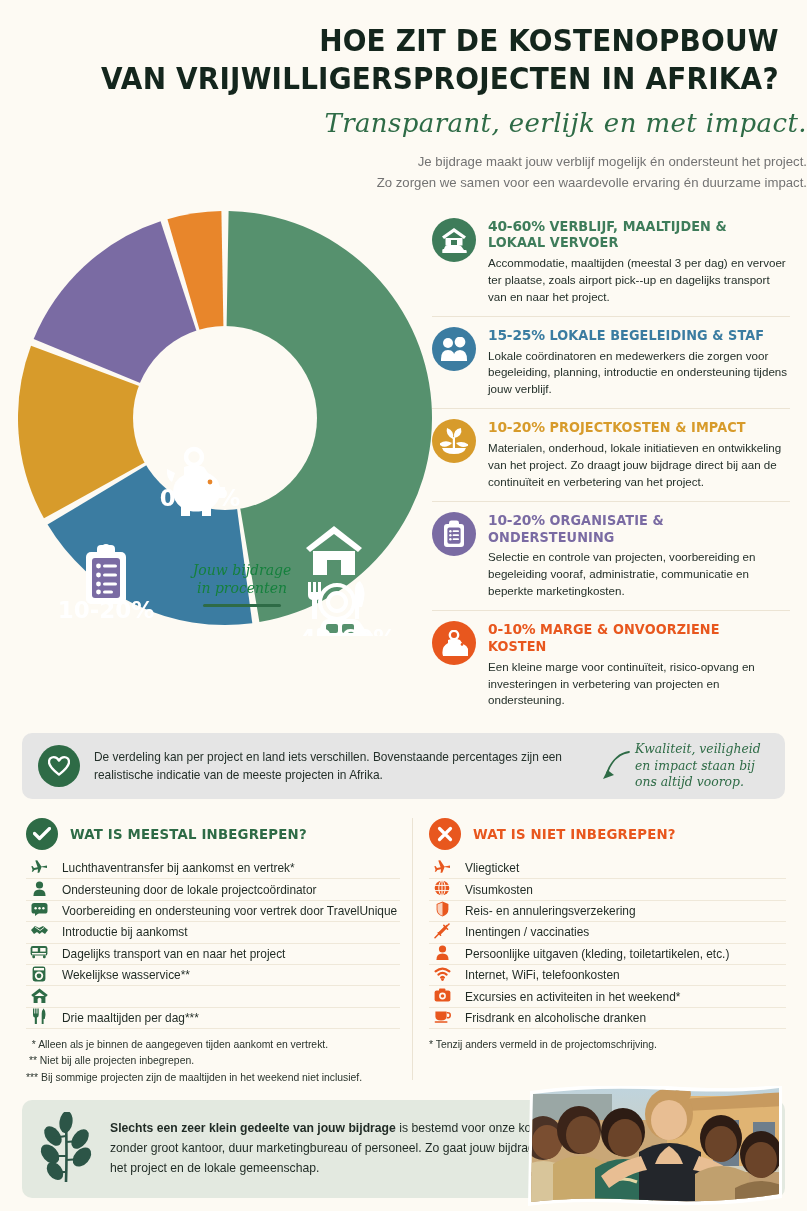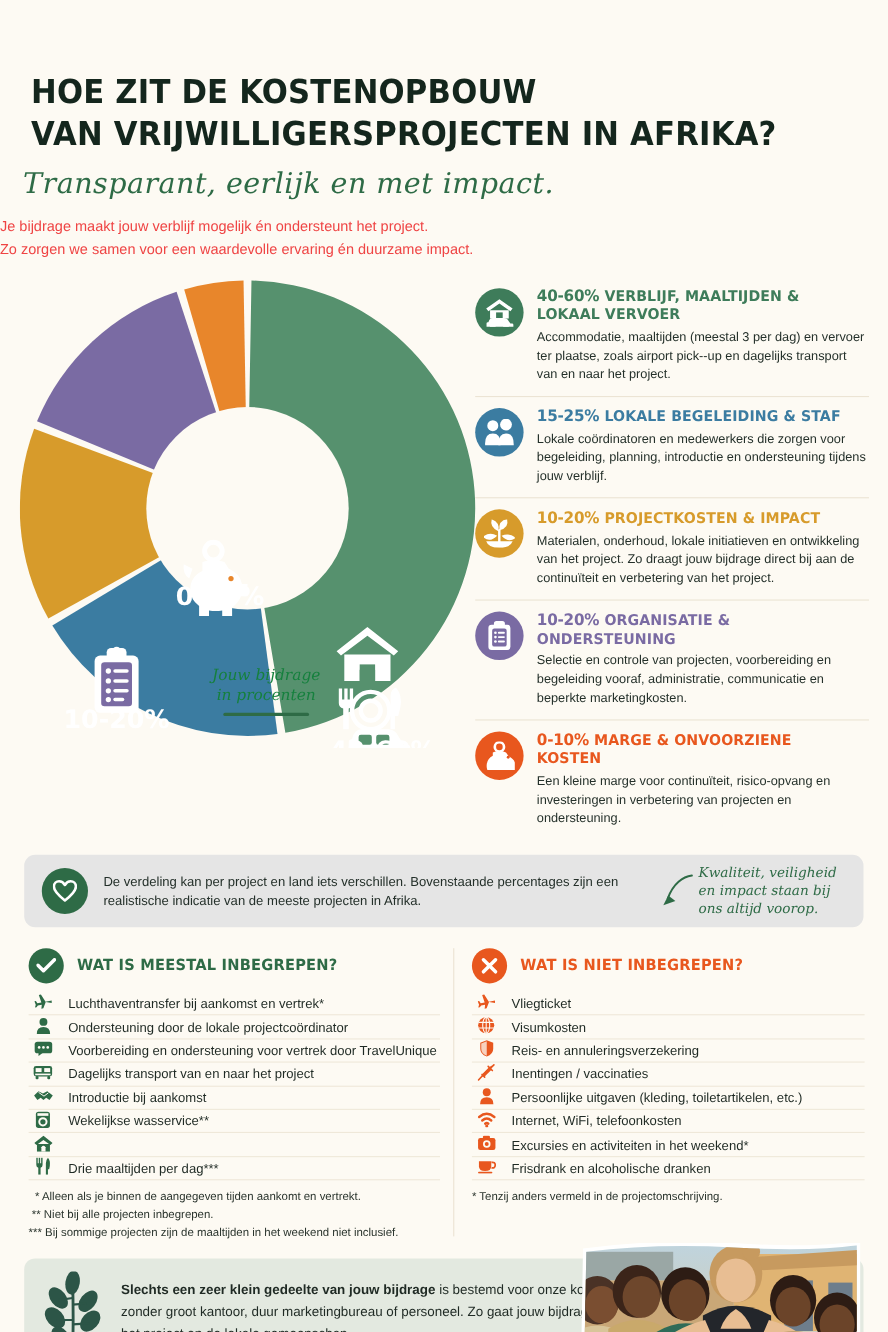--- a/index.html
+++ b/index.html
@@ -8,21 +8,21 @@
   body {
     font-family: "Liberation Sans", sans-serif;
     background: #FDFAF3;
     color: #1F2A24;
     position: relative;
     overflow: hidden;
   }
   .page { position: relative; width: 807px; height: 1211px; }
 
   
-  .header { text-align: left; padding-top: 22px; margin-top: 44px; }
+  .header { text-align: right; padding-top: 22px; }
   .title-line {
     font-family: "DejaVu Sans", sans-serif;
     font-weight: 700;
     font-size: 30px;
     letter-spacing: 0.2px;
     color: #14261D;
     line-height: 1.28;
     transform: scaleX(0.93);
   }
   .subtitle {
@@ -31,21 +31,21 @@
     font-size: 26px;
     color: #2E6B46;
     margin-top: 9px;
     letter-spacing: 0.4px;
     padding-left: 21px;
   }
   .lede {
     margin-top: 13px;
     font-size: 13.2px;
     line-height: 1.62;
-    color: #ef4444;
+    color: #737373;
   }
 
   
   .mid { position: relative; margin-top: 12px; height: 500px; }
   .pie-wrap { position: absolute; left: 18px; top: 0; width: 416px; height: 430px; }
   .pie-svg { display: block; }
   .pie-label {
     font-family: "DejaVu Sans", sans-serif;
     font-weight: 700;
     font-size: 23px;
@@ -400,36 +400,36 @@
                 <path d="M4 11 L4 14 L8 11 Z" fill="currentColor"></path>
                 <g fill="#FDFAF3">
                   <circle cx="4.6" cy="6.2" r="1.2"></circle>
                   <circle cx="8.5" cy="6.2" r="1.2"></circle>
                   <circle cx="12.4" cy="6.2" r="1.2"></circle>
                 </g>
               </svg></span>
             <span class="tx">Voorbereiding en ondersteuning voor vertrek door TravelUnique</span>
           </div>
           <div class="list-row">
+            <span class="ic" style="color:#2E6B46"><svg width="19" height="13" viewBox="0 0 19 13">
+                <path d="M1 6 L5 2 L9 4 L13 2 L18 6 L15 10 L12 8 L9.5 10 L7 8 L4 10 Z" fill="currentColor"></path>
+                <path d="M5 3 L10 6.5 L14 3.5" stroke="#FDFAF3" stroke-width="0.9" fill="none"></path>
+              </svg></span>
+            <span class="tx">Introductie bij aankomst</span>
+          </div>
+          <div class="list-row">
             <span class="ic" style="color:#2E6B46"><svg width="18" height="14" viewBox="0 0 18 14">
                 <rect x="0.6" y="1" width="16.8" height="9.6" rx="2.2" fill="currentColor"></rect>
                 <rect x="2.4" y="3" width="5.4" height="3.6" fill="#FDFAF3"></rect>
                 <rect x="10.2" y="3" width="5.4" height="3.6" fill="#FDFAF3"></rect>
                 <rect x="2" y="8" width="14" height="1.5" fill="#FDFAF3"></rect>
                 <rect x="2.4" y="10.2" width="2.6" height="3" rx="1" fill="currentColor"></rect>
                 <rect x="13" y="10.2" width="2.6" height="3" rx="1" fill="currentColor"></rect>
               </svg></span>
             <span class="tx">Dagelijks transport van en naar het project</span>
-          </div>
-          <div class="list-row">
-            <span class="ic" style="color:#2E6B46"><svg width="19" height="13" viewBox="0 0 19 13">
-                <path d="M1 6 L5 2 L9 4 L13 2 L18 6 L15 10 L12 8 L9.5 10 L7 8 L4 10 Z" fill="currentColor"></path>
-                <path d="M5 3 L10 6.5 L14 3.5" stroke="#FDFAF3" stroke-width="0.9" fill="none"></path>
-              </svg></span>
-            <span class="tx">Introductie bij aankomst</span>
           </div>
           <div class="list-row">
             <span class="ic" style="color:#2E6B46"><svg width="14" height="16" viewBox="0 0 14 16">
                 <rect x="0.6" y="0.6" width="12.8" height="14.8" rx="2.4" fill="currentColor"></rect>
                 <rect x="2" y="2" width="10" height="2.4" fill="#FDFAF3"></rect>
                 <circle cx="7" cy="9.8" r="4.2" fill="#FDFAF3"></circle>
                 <circle cx="7" cy="9.8" r="2.4" fill="currentColor"></circle>
               </svg></span>
             <span class="tx">Wekelijkse wasservice**</span>
           </div>

